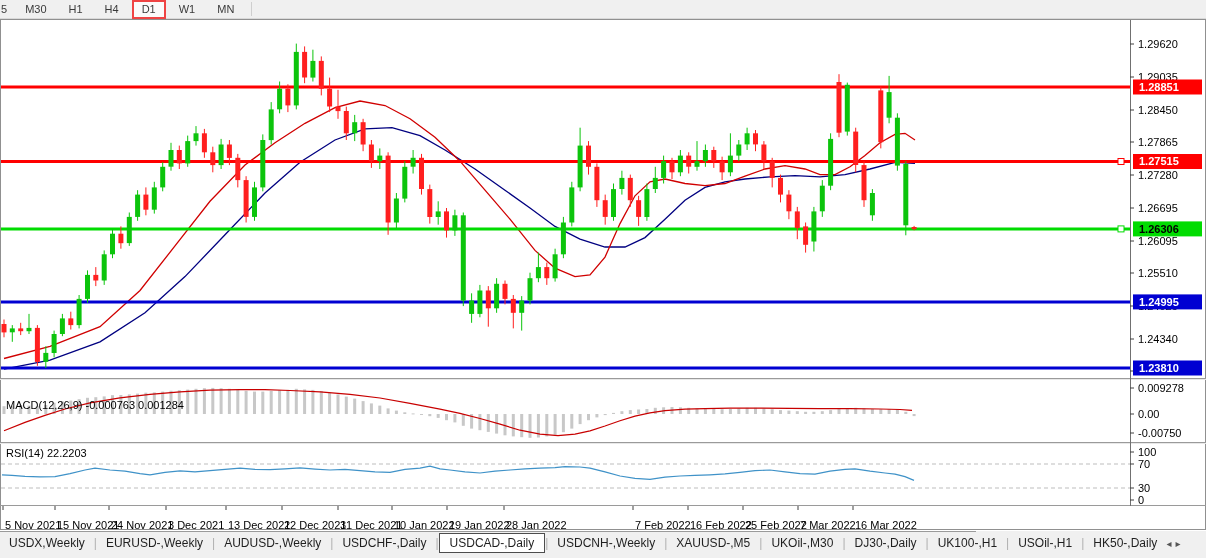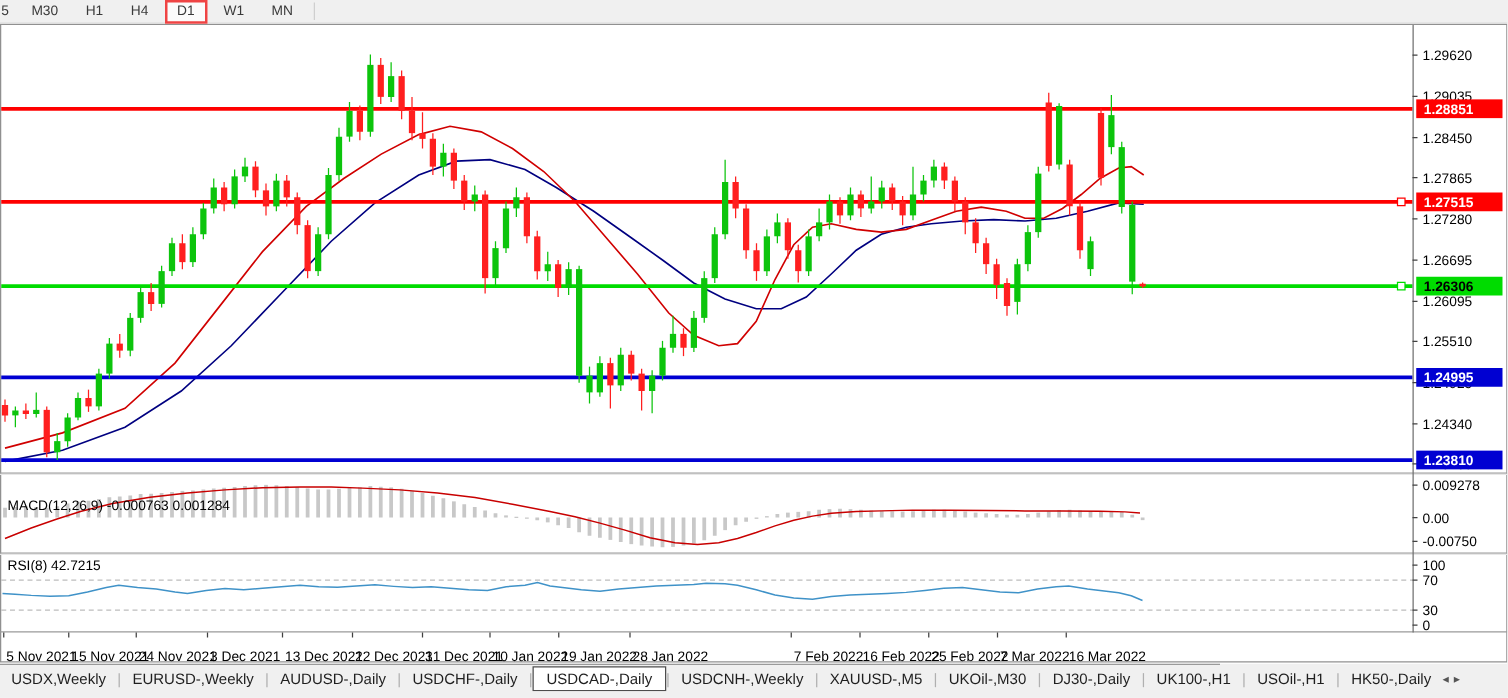--- a/index.html
+++ b/index.html
@@ -468,29 +468,29 @@
         <line x1="688" y1="487" x2="688" y2="491" stroke="#404040"></line>
         <text x="690" y="510" font-size="11px" font-family="&quot;Liberation Sans&quot;,sans-serif" fill="#000" text-anchor="start">16 Feb 2022</text>
         <line x1="743" y1="487" x2="743" y2="491" stroke="#404040"></line>
         <text x="745" y="510" font-size="11px" font-family="&quot;Liberation Sans&quot;,sans-serif" fill="#000" text-anchor="start">25 Feb 2022</text>
         <line x1="798" y1="487" x2="798" y2="491" stroke="#404040"></line>
         <text x="800" y="510" font-size="11px" font-family="&quot;Liberation Sans&quot;,sans-serif" fill="#000" text-anchor="start">7 Mar 2022</text>
         <line x1="853" y1="487" x2="853" y2="491" stroke="#404040"></line>
         <text x="855" y="510" font-size="11px" font-family="&quot;Liberation Sans&quot;,sans-serif" fill="#000" text-anchor="start">16 Mar 2022</text>
       </svg>
     <div class="ol" id="macd-label">MACD(12,26,9) -0.000763 0.001284</div>
-    <div class="ol" id="rsi-label">RSI(8) 42.7215</div>
+    <div class="ol" id="rsi-label">RSI(14) 22.2203</div>
   </div>
 
   <div id="tabbar">
       <div class="tab">USDX,Weekly</div>
       <span class="tab-sep">|</span>
       <div class="tab">EURUSD-,Weekly</div>
       <span class="tab-sep">|</span>
-      <div class="tab">AUDUSD-,Daily</div>
+      <div class="tab">AUDUSD-,Weekly</div>
       <span class="tab-sep">|</span>
       <div class="tab">USDCHF-,Daily</div>
       <span class="tab-sep">|</span>
       <div class="tab active">USDCAD-,Daily</div>
       <span class="tab-sep">|</span>
       <div class="tab">USDCNH-,Weekly</div>
       <span class="tab-sep">|</span>
       <div class="tab">XAUUSD-,M5</div>
       <span class="tab-sep">|</span>
       <div class="tab">UKOil-,M30</div>

